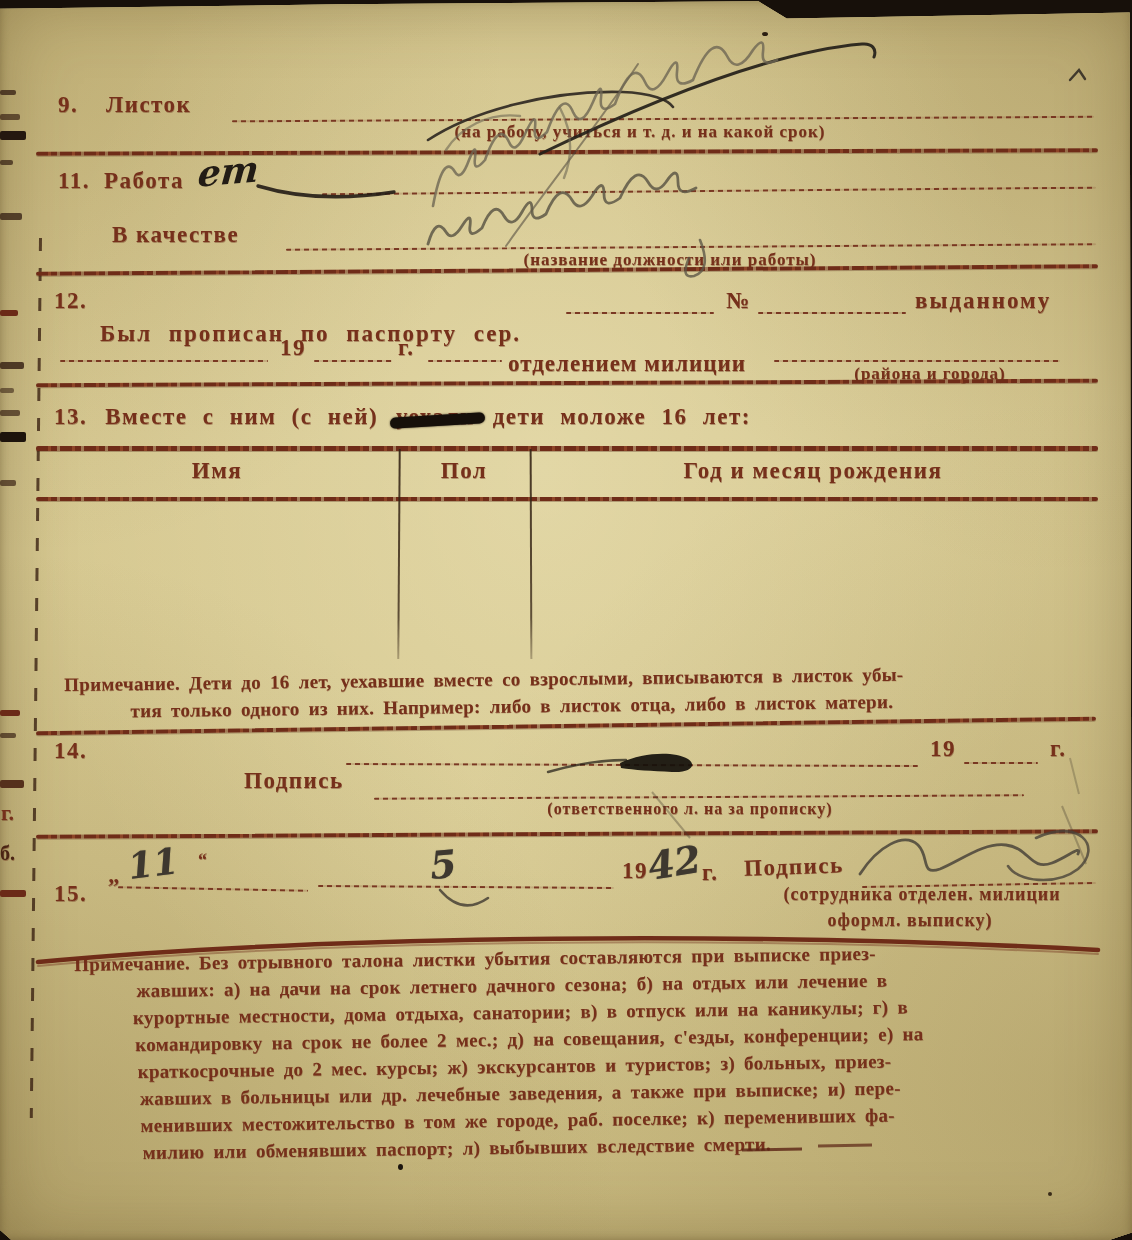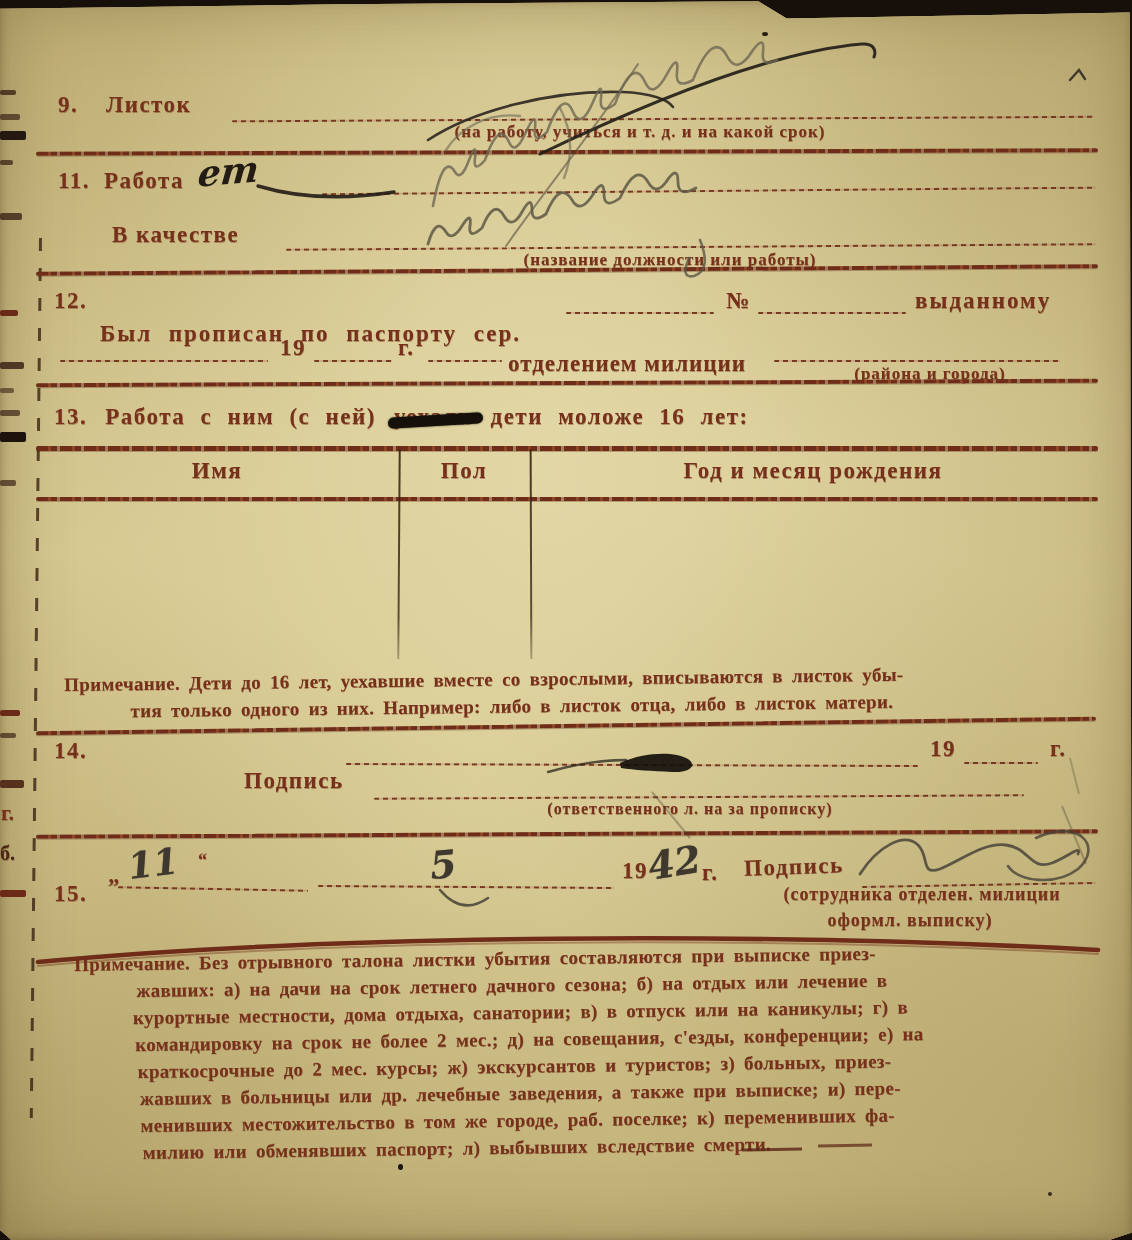--- a/index.html
+++ b/index.html
@@ -93,21 +93,21 @@
   <span class="abs ink lbl" style="left:398px;top:335px;">г.</span>
   <div class="abs blank" style="left:428px;top:360px;width:74px;"></div>
   <span class="abs ink lbl" style="left:508px;top:335px;letter-spacing:1px;margin-top:16px;">отделением милиции</span>
   <div class="abs blank" style="left:774px;top:360px;width:286px;"></div>
   <div class="abs ink cap" style="left:820px;top:364px;width:220px;">(района и города)</div>
 
   <div class="abs rule" style="left:36px;top:381px;width:1062px;transform:rotate(-.25deg);"></div>
 
   <div class="abs" style="left:54px;top:404px;white-space:nowrap;">
     <span class="ink lbl" style="margin-right:14px;">13.</span>
-    <span class="ink lbl" style="word-spacing:8px;margin-right:14px;">Работа с ним (с ней)</span>
+    <span class="ink lbl" style="word-spacing:8px;margin-right:14px;">Вместе с ним (с ней)</span>
     <span class="ink lbl struck" style="margin-right:14px;">уехали</span>
     <span class="ink lbl" style="word-spacing:8px;">дети моложе 16 лет:</span>
   </div>
 
   <div class="abs rule" style="left:36px;top:446px;width:1062px;height:5px;"></div>
   <div class="abs ink lbl" style="left:36px;top:458px;width:362px;text-align:center;">Имя</div>
   <div class="abs ink lbl" style="left:398px;top:458px;width:132px;text-align:center;">Пол</div>
   <div class="abs ink lbl" style="left:530px;top:458px;width:566px;text-align:center;">Год и месяц рождения</div>
   <div class="abs rule" style="left:36px;top:497px;width:1062px;"></div>
   <div class="abs vline" style="left:398px;top:449px;height:210px;transform:rotate(.4deg);"></div>

